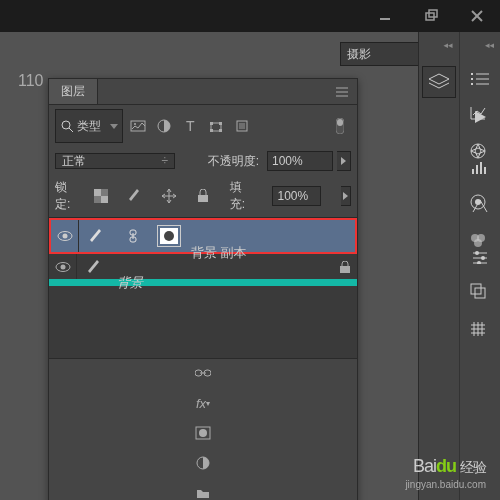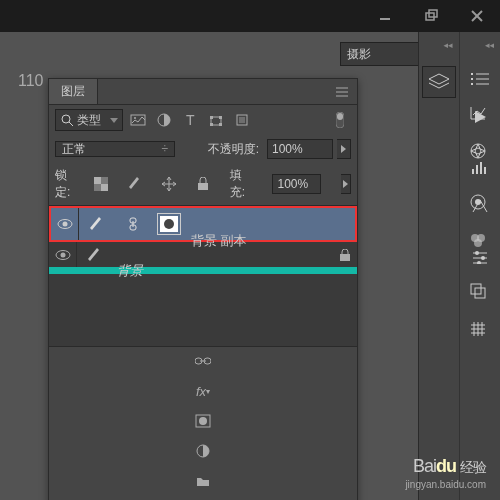--- a/index.html
+++ b/index.html
@@ -7,21 +7,21 @@
 .titlebar { position:absolute; top:0; left:0; right:0; height:32px; background:#1c1c1c; display:flex; justify-content:flex-end; align-items:center; }
 .tb-btn { width:46px; height:32px; display:flex; align-items:center; justify-content:center; color:#999; cursor:pointer; }
 .tb-btn svg { stroke:#999; }
 .workspace-sel { position:absolute; top:42px; right:60px; width:100px; height:24px; background:#3b3b3b; border:1px solid #222; display:flex; align-items:center; padding:0 6px; justify-content:space-between;margin-left:30px; }
 .ruler-mark { position:absolute; top:72px; left:18px; color:#aaa; font-size:16px; }
 .layers-panel { position:absolute; top:78px; left:48px; width:310px; background:#454545; border:1px solid #2a2a2a; box-shadow:0 2px 8px rgba(0,0,0,.4); }
 .lp-tab { background:#454545; border-bottom:1px solid #2a2a2a; display:flex; }
 .lp-tab-item { padding:4px 12px; background:#535353; border-right:1px solid #2a2a2a;text-align:right; }
 .lp-tab-menu { margin-left:auto; padding:4px 8px; display:flex; align-items:center; }
 .lp-row { display:flex; align-items:center; padding:4px 6px; gap:4px; }
-.zoom-sel { background:#3b3b3b; border:1px solid #222; height:22px; display:flex; align-items:center; padding:0 4px; gap:3px; }
+.zoom-sel { background:#3b3b3b; border:1px solid #222; height:34px; display:flex; align-items:center; padding:0 4px; gap:3px; }
 .fbtn { width:22px; height:22px; display:flex; align-items:center; justify-content:center; opacity:.75; cursor:pointer; }
 .fbtn svg { fill:#ccc; }
 .sel-full { flex:1; background:#3b3b3b; border:1px solid #222; height:16px; display:flex; align-items:center; padding:0 6px; justify-content:space-between; }
 .label-r { margin-left:auto; margin-right:4px; }
 .pct { background:#3b3b3b; border:1px solid #222; height:20px; width:66px; display:flex; align-items:center; padding:0 4px; }
 .caret { width:14px; height:20px; background:#3b3b3b; border:1px solid #222; border-left:0; display:flex; align-items:center; justify-content:center; }
 .lock-row { display:flex; align-items:center; padding:4px 6px; gap:20px; border-bottom:1px solid #2a2a2a; }
 .lockbtn { width:20px; height:18px; display:flex; align-items:center; justify-content:center; opacity:.8; }
 .layer-list { background:#3a3a3a; min-height:140px; }
 .layer-item { display:flex; align-items:center; height:32px; border-bottom:7px solid #14b8a6; }
@@ -35,21 +35,21 @@
 .bbtn { width:20px; height:20px; display:flex; align-items:center; justify-content:center; opacity:.75; cursor:pointer; }
 .right-dock { position:absolute; right:0; top:32px; bottom:0; width:82px; background:#444; border-left:1px solid #2a2a2a; display:flex; }
 .dock-col { width:41px; display:flex; flex-direction:column; align-items:center; padding-top:8px; gap:12px; }
 .dock-col:first-child { border-right:1px solid #333; }
 .dock-tab { height:14px; width:100%; display:flex; justify-content:flex-end; padding-right:6px; color:#888; font-size:9px; }
 .dock-btn { width:28px; height:26px; display:flex; align-items:center; justify-content:center; border:1px solid transparent; }
 .dock-layers { width:34px; height:32px; border:1px solid #222; background:#3e3e3e; display:flex; align-items:center; justify-content:center; }
 .dock-sep { height:1px; }
 .watermark { position:absolute; bottom:10px; right:14px; text-align:right; }
 .wm-logo { color:#ccc; font-size:18px; letter-spacing:-1px; }
-.wm-logo b { color:#fef9c3; }
+.wm-logo b { color:#84cc16; }
 .wm-sub { color:#aaa; font-size:10px; margin-top:2px; }
 .darr { display:inline-block; border-left:4px solid transparent; border-right:4px solid transparent; border-top:5px solid #aaa; }
 .rarr { display:inline-block; border-top:4px solid transparent; border-bottom:4px solid transparent; border-left:5px solid #aaa; }
 </style>
 </head>
 <body>
 
 <div class="titlebar">
   <div class="tb-btn">
       <svg width="14" height="14">

